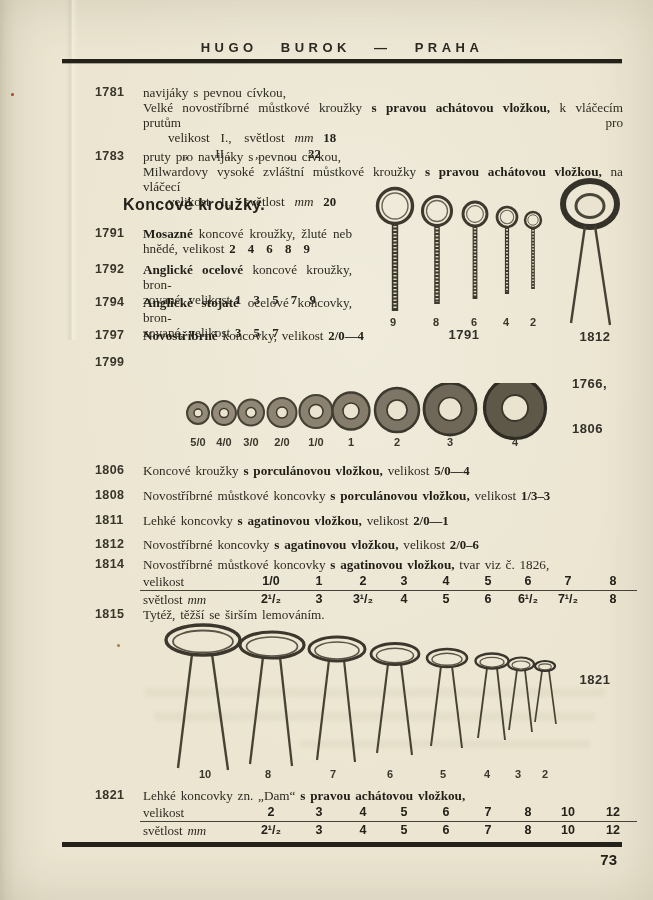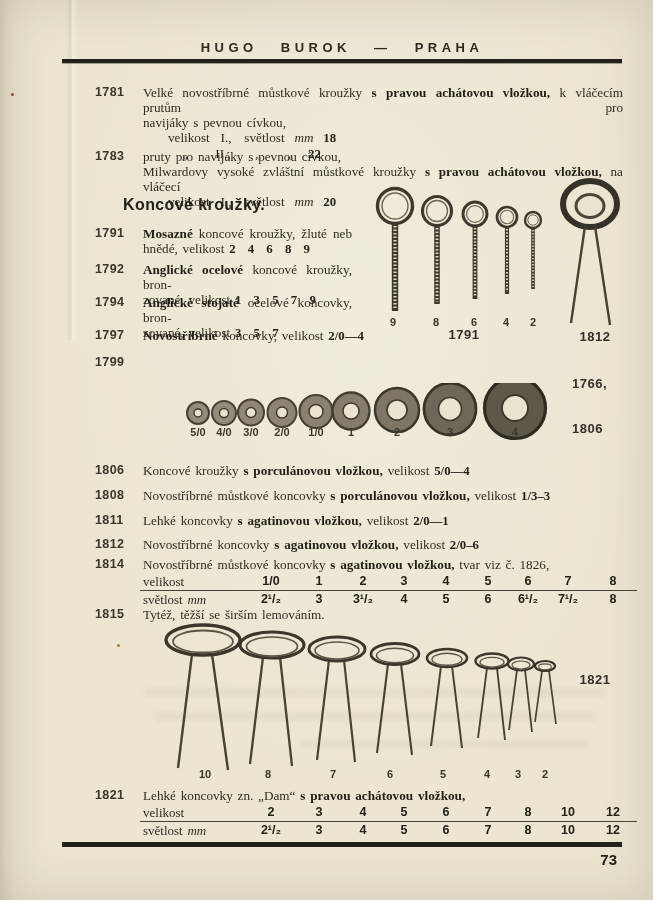--- a/index.html
+++ b/index.html
@@ -78,22 +78,22 @@
   <div class="ghost" style="left:145px;top:688px;width:460px;height:9px;"></div>
   <div class="ghost" style="left:155px;top:712px;width:440px;height:9px;"></div>
   <div class="ghost" style="left:300px;top:740px;width:290px;height:8px;"></div>
 
   <div class="hdr-title">HUGO BUROK — PRAHA</div>
   <div class="rule hdr-rule"></div>
 
   <div class="row" style="top:85px">
     <span class="no">1781</span>
     <div class="body">
+      <div class="ln"><span>navijáky s pevnou cívkou,</span></div>
       <div class="ln jl w480"><span>Velké novostříbrné můstkové kroužky </span><b>s pravou achátovou vložkou,</b><span> k vláčecím prutům pro</span></div>
-      <div class="ln"><span>navijáky s pevnou cívkou,</span></div>
       <div class="ln ind">
         <span>velikost</span>
         <span style="margin-left:6px">I.,</span>
         <span style="margin-left:8px">světlost</span>
         <span class="mmit" style="margin-left:5px">mm</span>
         <span class="vals" style="margin-left:5px">18</span>
       </div>
       <div class="ln ind">
         <span class="dq q1">„</span><span class="dq q2">II.,</span><span class="dq q3">„</span><span class="dq q4">„</span><span class="vals">22</span>
       </div>
@@ -231,21 +231,21 @@
       </g>
     <g>
         <circle cx="270" cy="26" r="26" fill="#6f6858" stroke="#363329" stroke-width="2.8"></circle>
         <circle cx="270" cy="26" r="11.5" fill="#e9e3cf" stroke="#3c382d" stroke-width="1.7"></circle>
       </g>
     <g>
         <circle cx="335" cy="25" r="30.5" fill="#5e5849" stroke="#2e2b23" stroke-width="3.2"></circle>
         <circle cx="335" cy="25" r="13" fill="#e9e3cf" stroke="#39352b" stroke-width="1.8"></circle>
       </g>
   </svg>
-  <div class="figlabels" style="left:0;top:426px;width:653px">
+  <div class="figlabels" style="left:0;top:436px;width:653px">
     <span style="left:198px">5/0</span>
     <span style="left:224px">4/0</span>
     <span style="left:251px">3/0</span>
     <span style="left:282px">2/0</span>
     <span style="left:316px">1/0</span>
     <span style="left:351px">1</span>
     <span style="left:397px">2</span>
     <span style="left:450px">3</span>
     <span style="left:515px">4</span>
   </div>

